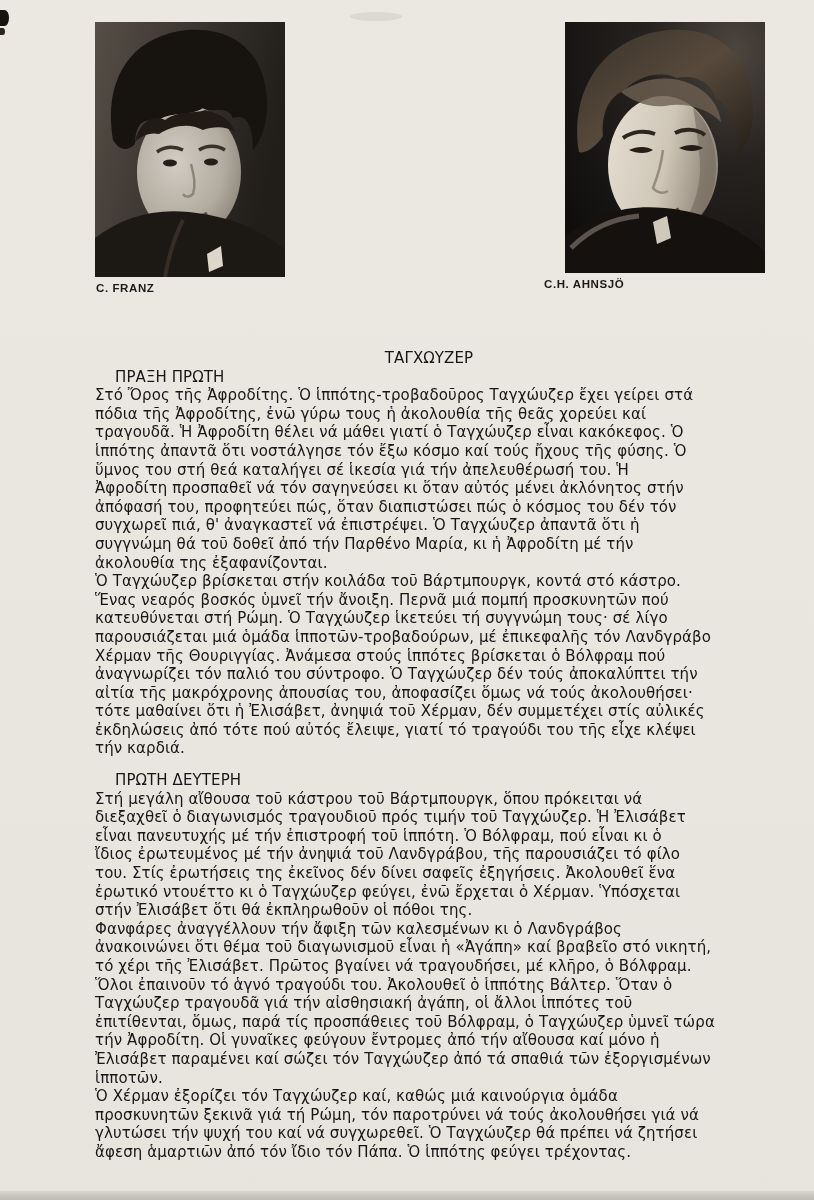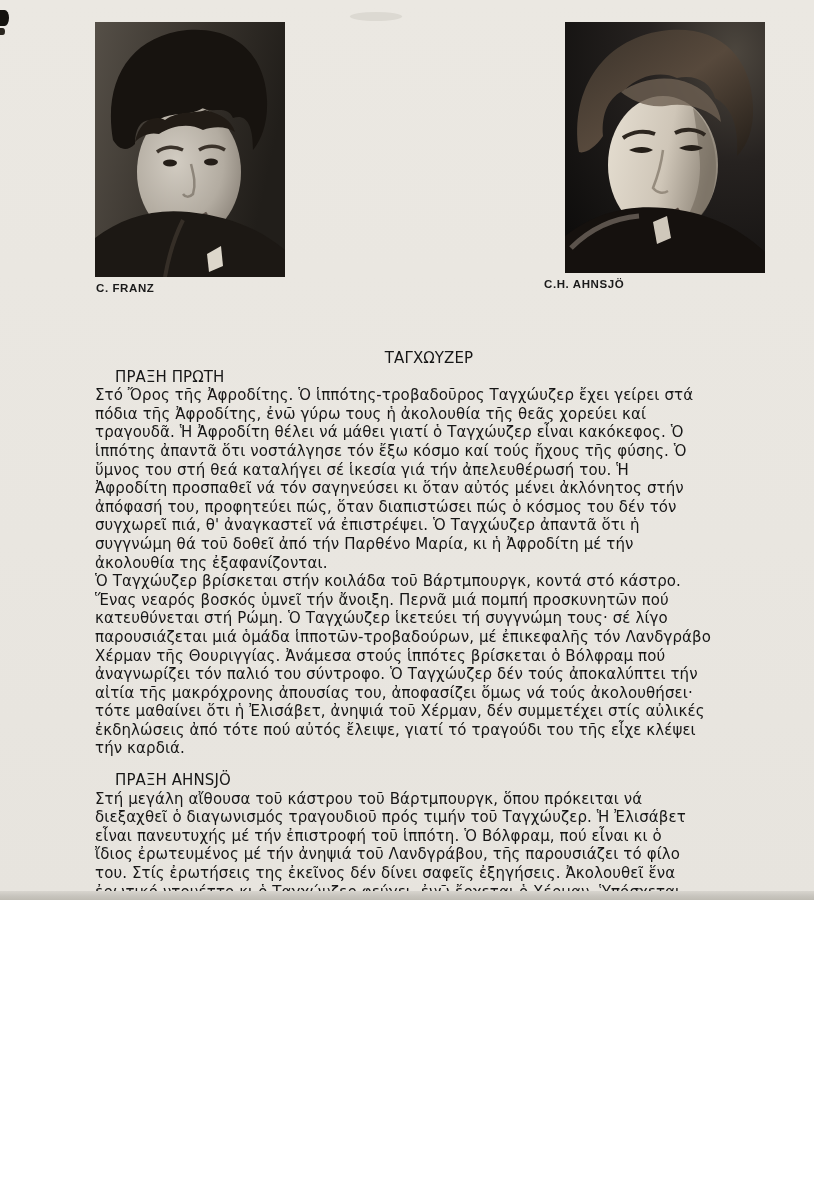--- a/index.html
+++ b/index.html
@@ -1,19 +1,19 @@
 <!DOCTYPE html>
 <html lang="el"><head>
 <meta charset="utf-8">
 <style>
   html, body { margin: 0; padding: 0; }
   .page {
     position: relative;
     width: 814px;
-    height: 900px;
+    height: 1200px;
     background: linear-gradient(180deg, #ebe8e2 0%, #e9e6e0 60%, #e7e4de 100%);
     font-family: "DejaVu Sans", sans-serif;
     color: #1c1c1c;
     overflow: hidden;
   }
 
   
   .artifact-a { position:absolute; left:0; top:10px; width:9px; height:16px; background:#15130f; border-radius:0 70% 70% 0; }
   .artifact-b { position:absolute; left:0; top:28px; width:5px; height:7px; background:#2a261f; border-radius:0 60% 60% 0; }
   .smudge { position:absolute; left:350px; top:12px; width:52px; height:9px; background:#dcd9d2; border-radius:50%; }
@@ -164,21 +164,21 @@
 Ἕνας νεαρός βοσκός ὑμνεῖ τήν ἄνοιξη. Περνᾶ μιά πομπή προσκυνητῶν πού
 κατευθύνεται στή Ρώμη. Ὁ Ταγχώυζερ ἱκετεύει τή συγγνώμη τους· σέ λίγο
 παρουσιάζεται μιά ὁμάδα ἱπποτῶν-τροβαδούρων, μέ ἐπικεφαλῆς τόν Λανδγράβο
 Χέρμαν τῆς Θουριγγίας. Ἀνάμεσα στούς ἱππότες βρίσκεται ὁ Βόλφραμ πού
 ἀναγνωρίζει τόν παλιό του σύντροφο. Ὁ Ταγχώυζερ δέν τούς ἀποκαλύπτει τήν
 αἰτία τῆς μακρόχρονης ἀπουσίας του, ἀποφασίζει ὅμως νά τούς ἀκολουθήσει·
 τότε μαθαίνει ὅτι ἡ Ἐλισάβετ, ἀνηψιά τοῦ Χέρμαν, δέν συμμετέχει στίς αὐλικές
 ἐκδηλώσεις ἀπό τότε πού αὐτός ἔλειψε, γιατί τό τραγούδι του τῆς εἶχε κλέψει
 τήν καρδιά.</div>
     <div class="act-gap"></div>
-    <div class="act-heading">ΠΡΑΞΗ AHNSJÖ</div>
+    <div class="act-heading">ΠΡΩΤΗ ΔΕΥΤΕΡΗ</div>
     <div class="act-text">Στή μεγάλη αἴθουσα τοῦ κάστρου τοῦ Βάρτμπουργκ, ὅπου πρόκειται νά
 διεξαχθεῖ ὁ διαγωνισμός τραγουδιοῦ πρός τιμήν τοῦ Ταγχώυζερ. Ἡ Ἐλισάβετ
 εἶναι πανευτυχής μέ τήν ἐπιστροφή τοῦ ἱππότη. Ὁ Βόλφραμ, πού εἶναι κι ὁ
 ἴδιος ἐρωτευμένος μέ τήν ἀνηψιά τοῦ Λανδγράβου, τῆς παρουσιάζει τό φίλο
 του. Στίς ἐρωτήσεις της ἐκεῖνος δέν δίνει σαφεῖς ἐξηγήσεις. Ἀκολουθεῖ ἕνα
 ἐρωτικό ντουέττο κι ὁ Ταγχώυζερ φεύγει, ἐνῶ ἔρχεται ὁ Χέρμαν. Ὑπόσχεται
 στήν Ἐλισάβετ ὅτι θά ἐκπληρωθοῦν οἱ πόθοι της.
 Φανφάρες ἀναγγέλλουν τήν ἄφιξη τῶν καλεσμένων κι ὁ Λανδγράβος
 ἀνακοινώνει ὅτι θέμα τοῦ διαγωνισμοῦ εἶναι ἡ «Ἀγάπη» καί βραβεῖο στό νικητή,
 τό χέρι τῆς Ἐλισάβετ. Πρῶτος βγαίνει νά τραγουδήσει, μέ κλῆρο, ὁ Βόλφραμ.

